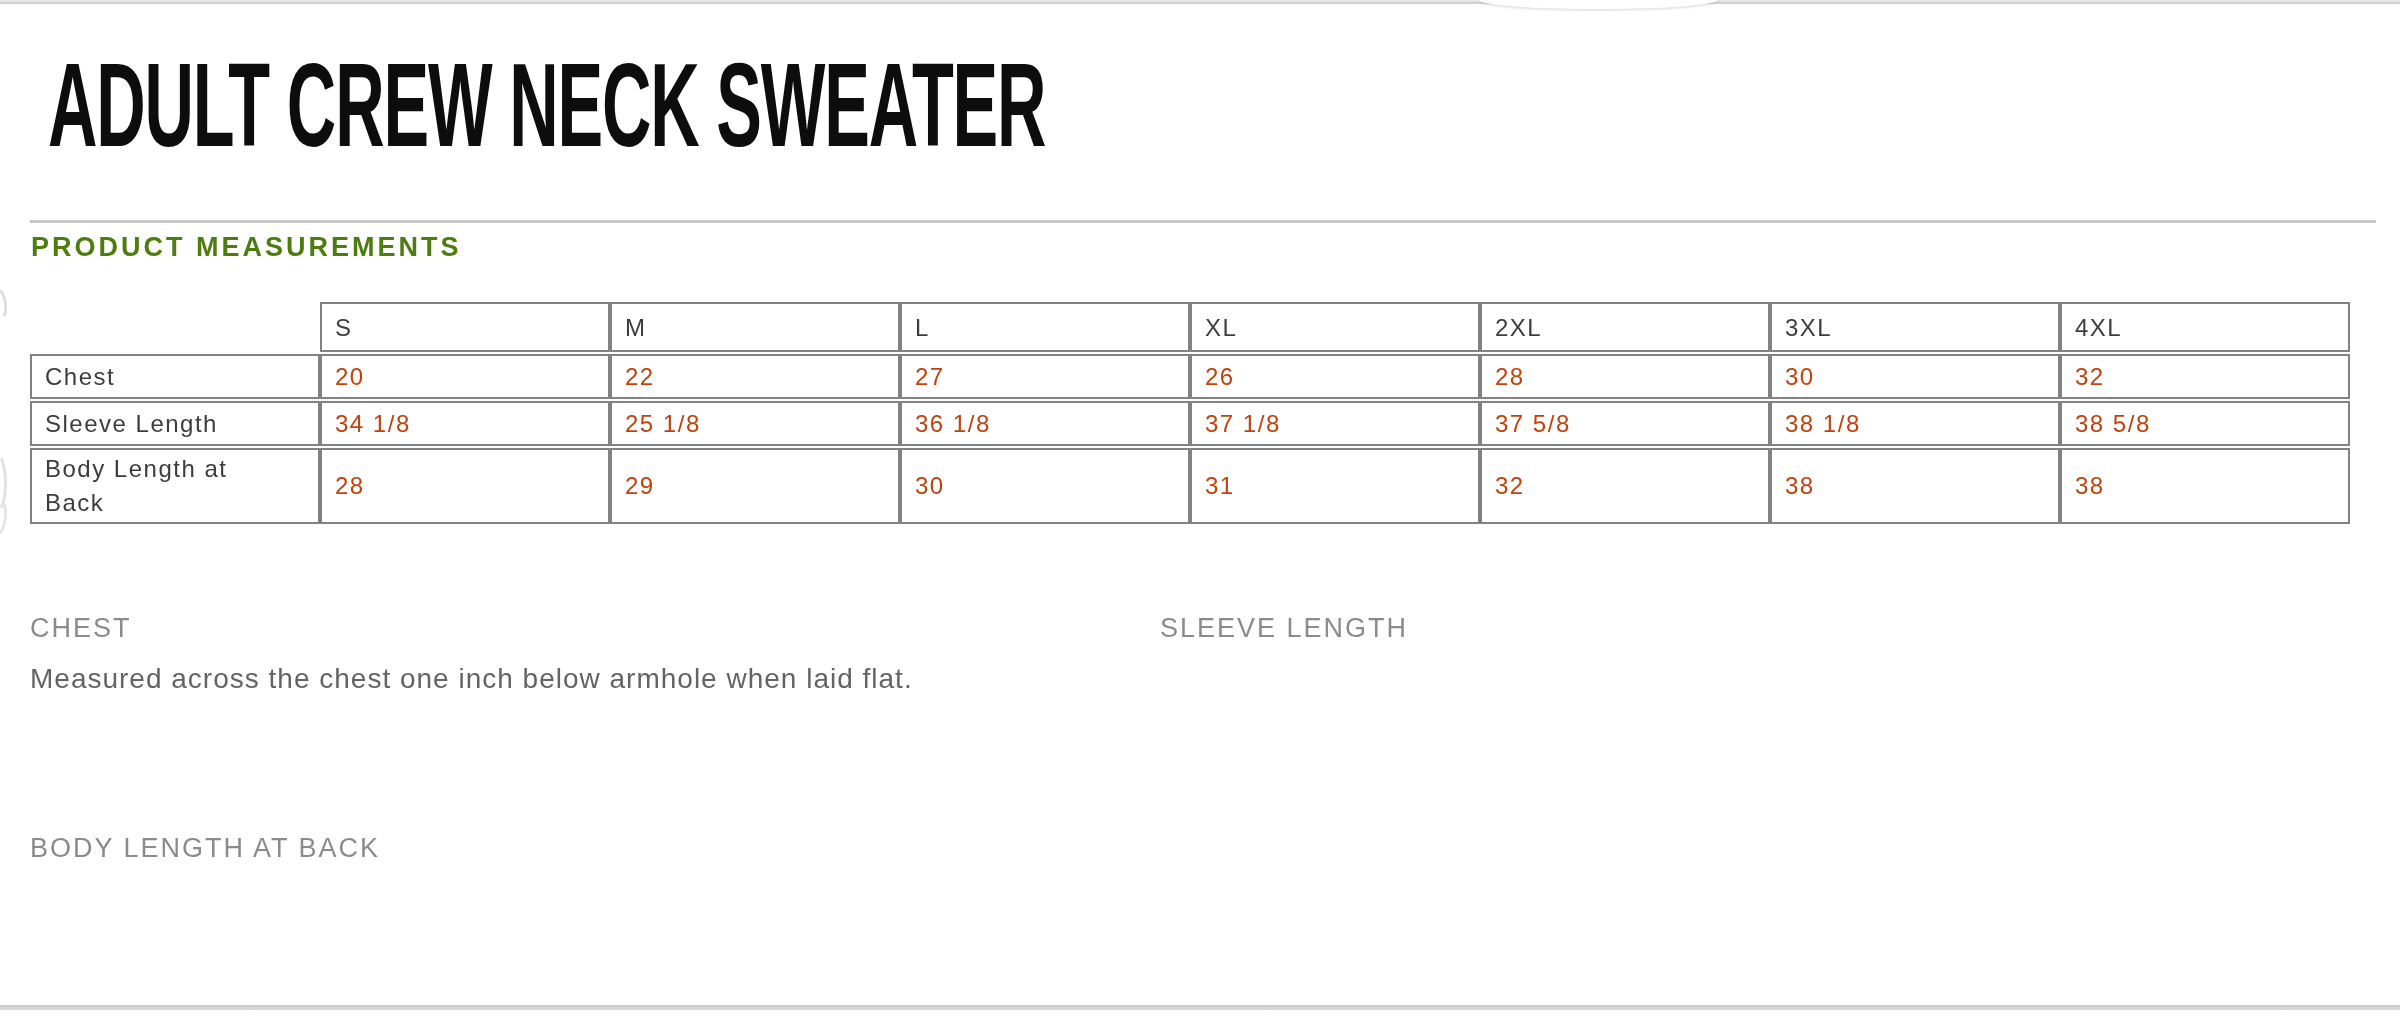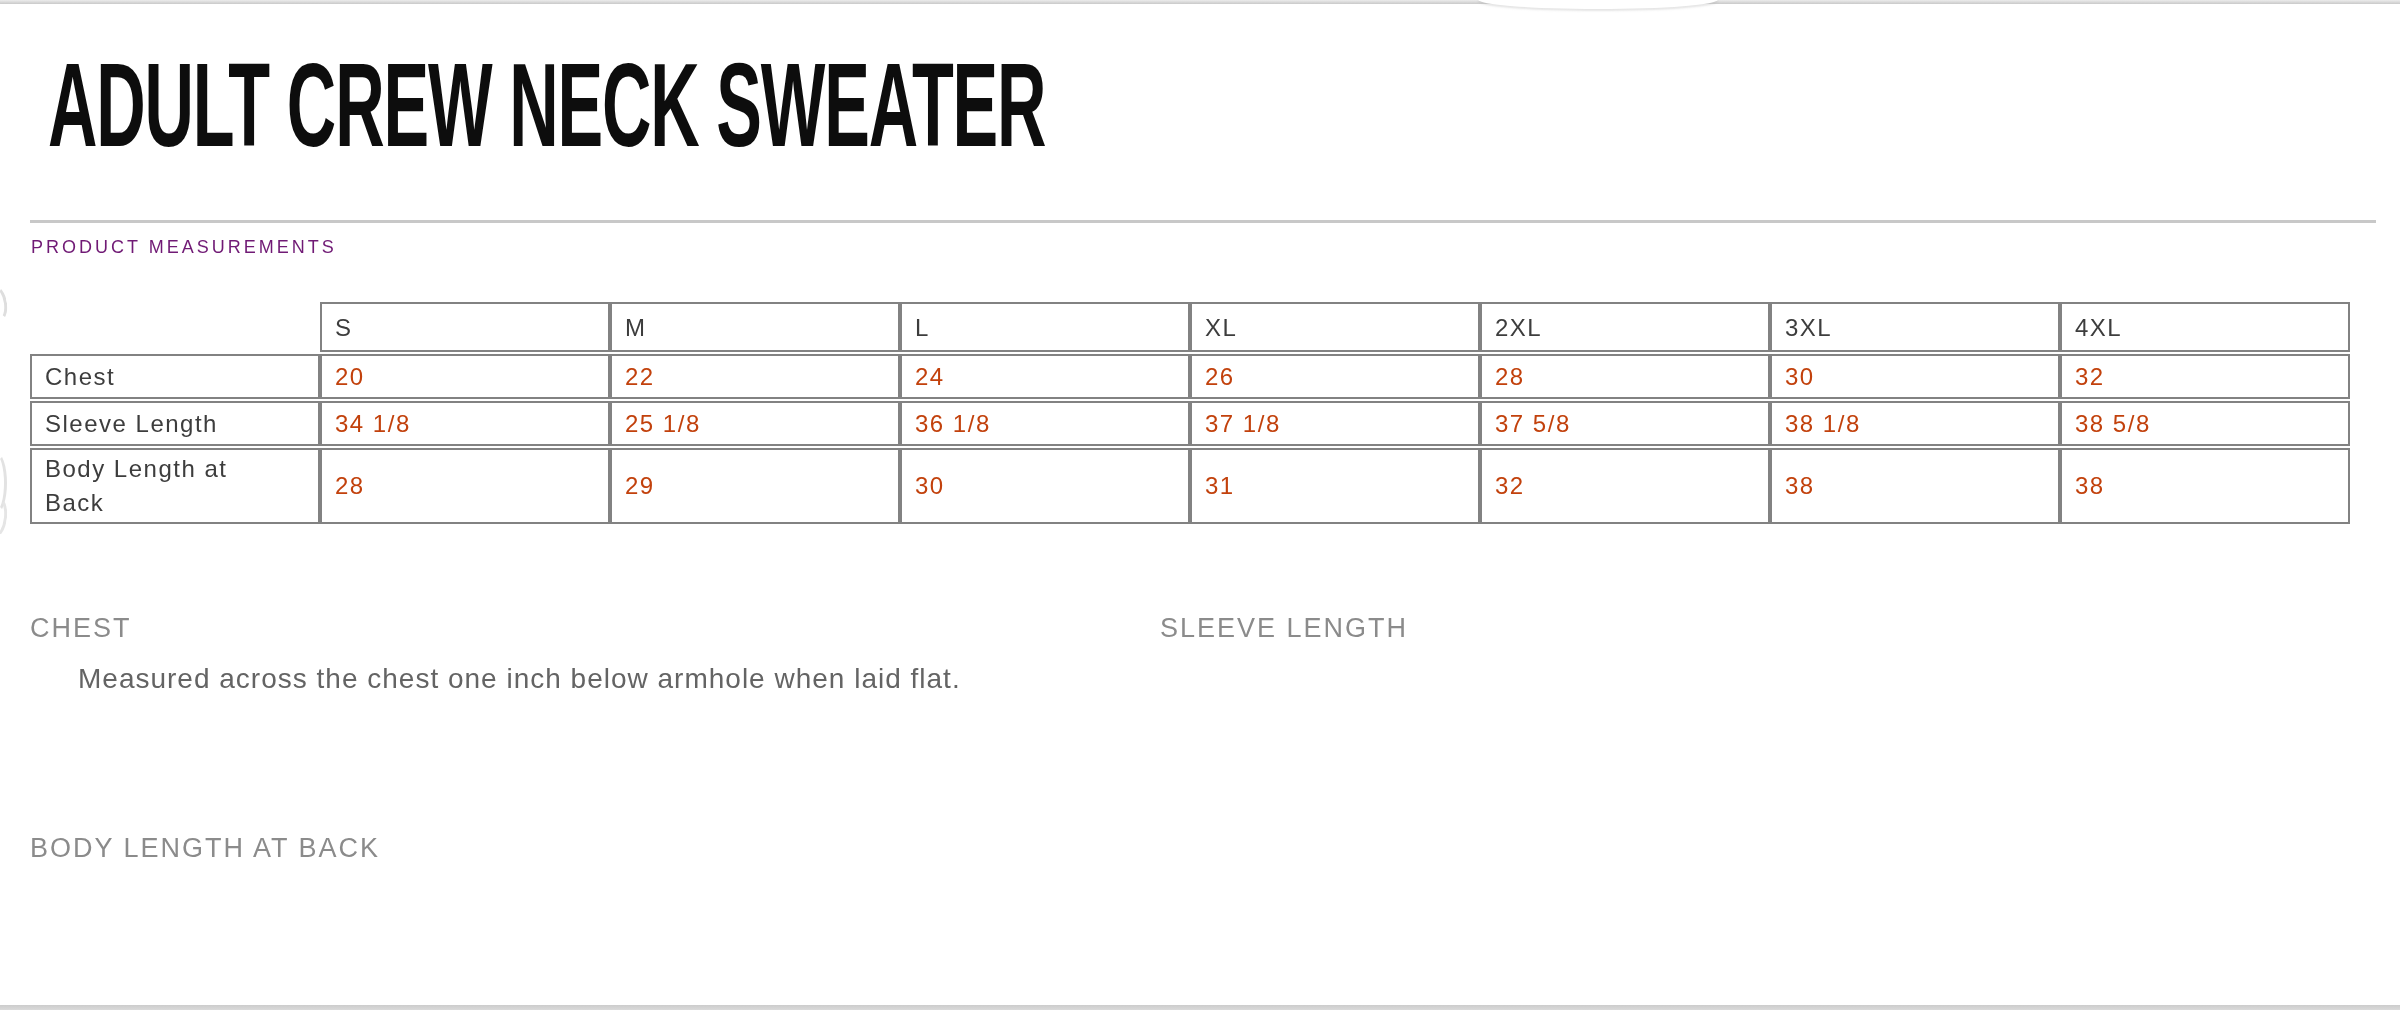--- a/index.html
+++ b/index.html
@@ -21,21 +21,21 @@
   
   .title { position: absolute; left: 48px; top: 46px; line-height: 118px; white-space: nowrap; text-decoration: underline; }
   .title span { display: inline-block; font-size: 118px; font-weight: 700; letter-spacing: -2px;
                 color: #0d0d0d; transform: scaleX(0.58); transform-origin: 0 50%; }
 
   
   .divider-mid { position: absolute; left: 30px; top: 220px; width: 2346px; height: 3px; background: #c8c8c8; }
 
   
   .measurements-heading { position: absolute; left: 31px; top: 230px; line-height: 34px;
-                          font-size: 18px; font-weight: 400; letter-spacing: 3px; color: #701a75; }
+                          font-size: 27px; font-weight: 700; letter-spacing: 3px; color: #4d7c0f; }
 
   
   .table-wrap { position: absolute; left: 30px; top: 300px; }
   table.meas { border-collapse: separate; border-spacing: 0 2px; table-layout: fixed; width: 2320px; }
   table.meas col { width: 290px; }
   table.meas td, table.meas th { border: 2px solid #828282; background: #ffffff;
                                  font-size: 24px; letter-spacing: 1.5px; text-align: left;
                                  padding-left: 13px; overflow: hidden; }
   table.meas th { height: 50px; vertical-align: bottom; padding-bottom: 8px;
                   font-weight: 400; color: #3d3d3d; }
@@ -43,21 +43,21 @@
   table.meas td { height: 45px; vertical-align: middle; }
   td.row-label { color: #3d3d3d; }
   td.row-label .wrap { display: inline-block; max-width: 225px; line-height: 34px; }
   td.value { color: #c2410c; }
   tr.tall td { height: 76px; }
 
   
   .desc { position: absolute; }
   .desc h3 { font-size: 27px; font-weight: 400; letter-spacing: 2px; color: #8b8b8b;
              line-height: 34px; margin-bottom: 8px; }
-  .desc p  { font-size: 28px; color: #646464; letter-spacing: 1px; line-height: 51px; margin-left: 48px; }
+  .desc p  { font-size: 28px; color: #646464; letter-spacing: 1px; line-height: 51px; }
   .desc.chest  { left: 30px;  top: 611px; width: 1100px; }
   .desc.sleeve { left: 1160px; top: 611px; width: 1015px; }
   .desc.bodylen { left: 30px; top: 831px; width: 1250px; }
 
   
   .divider-bottom { position: absolute; left: 0; top: 1005px; width: 2400px; height: 5px;
                     background: linear-gradient(to bottom, #cccccc, #dadada); }
 </style>
 </head>
 <body>
@@ -98,21 +98,21 @@
       <th>XL</th>
       <th>2XL</th>
       <th>3XL</th>
       <th>4XL</th>
     </tr>
     <tr>
       <td class="row-label">
         <span class="wrap">Chest</span></td>
       <td class="value">20</td>
       <td class="value">22</td>
-      <td class="value">24</td>
+      <td class="value">27</td>
       <td class="value">26</td>
       <td class="value">28</td>
       <td class="value">30</td>
       <td class="value">32</td>
     </tr>
     <tr>
       <td class="row-label">
         <span class="wrap">Sleeve Length</span></td>
       <td class="value">34 1/8</td>
       <td class="value">25 1/8</td>

